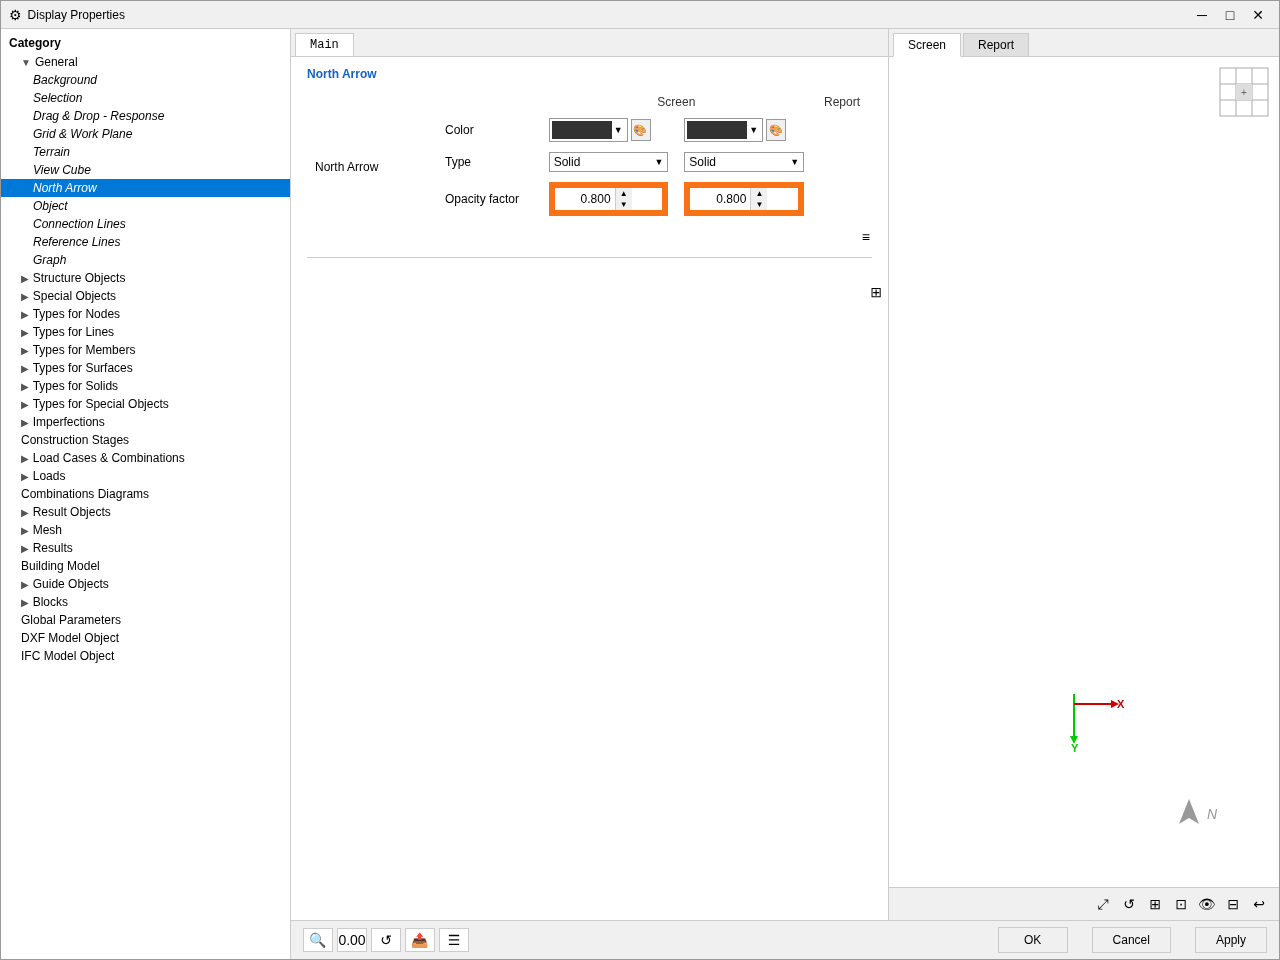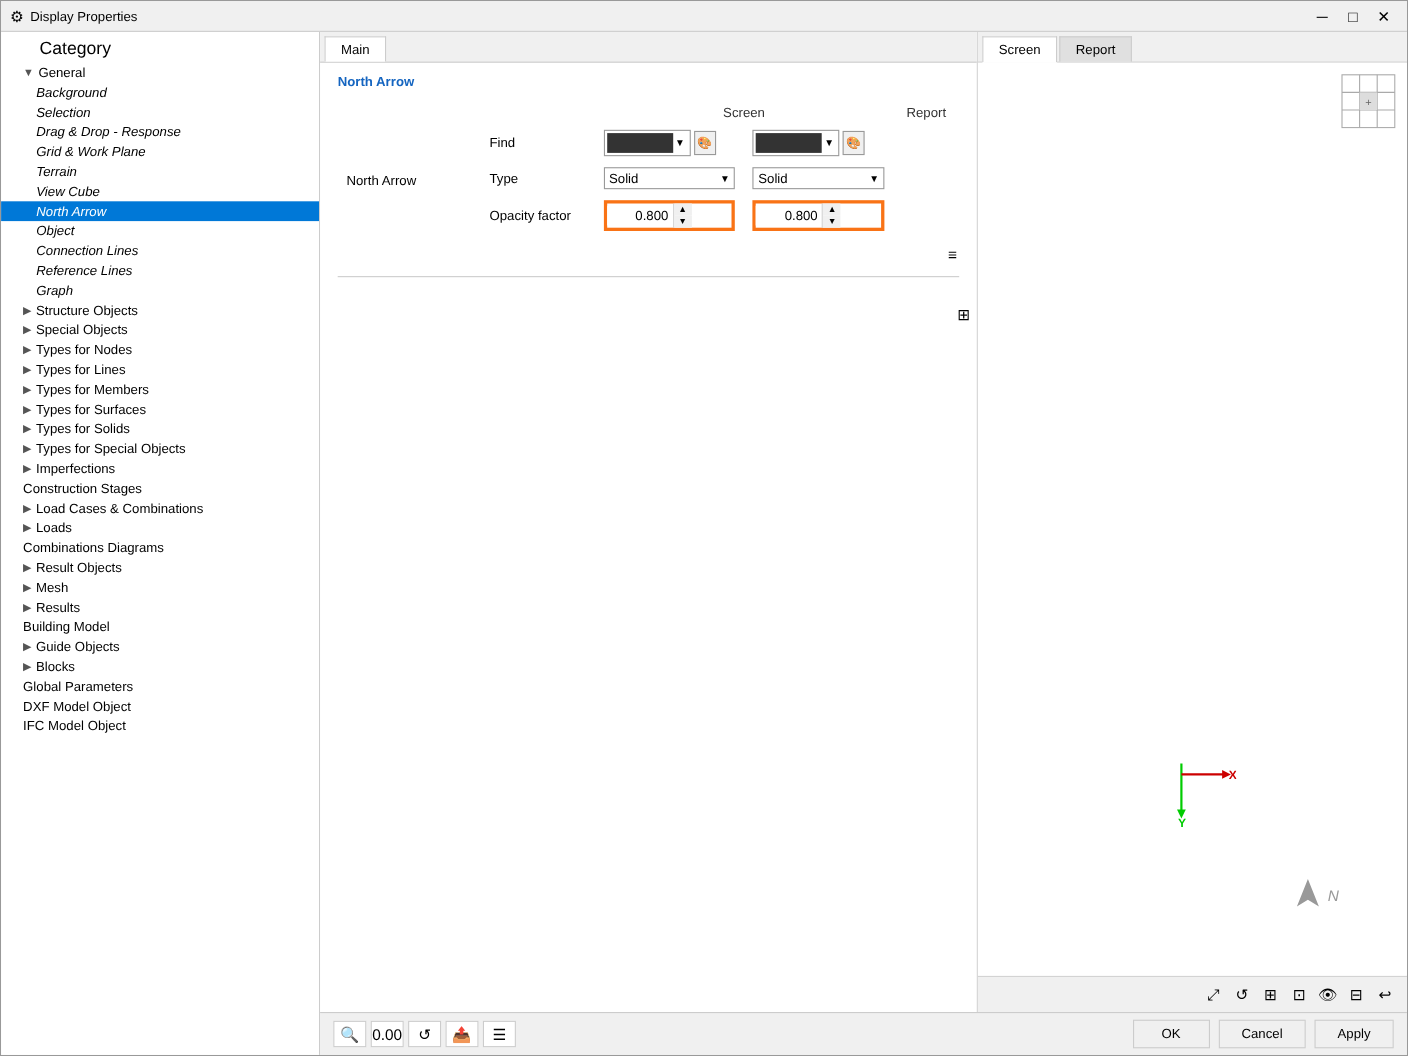--- a/index.html
+++ b/index.html
@@ -10,36 +10,36 @@
     .title-bar { background: #f0f0f0; padding: 4px 8px; display: flex; align-items: center; justify-content: space-between; border-bottom: 1px solid #ccc; height: 28px; }
     .title-bar-left { display: flex; align-items: center; gap: 6px; }
     .title-bar-title { font-size: 12px; font-weight: normal; }
     .title-bar-controls { display: flex; gap: 2px; }
     .title-bar-btn { width: 26px; height: 20px; border: none; background: transparent; cursor: pointer; font-size: 14px; display: flex; align-items: center; justify-content: center; }
 
     .main-content { display: flex; flex: 1; overflow: hidden; }
 
     
     .sidebar { width: 290px; background: #fff; border-right: 1px solid #ccc; overflow-y: auto; padding: 4px 0; }
-    .category-header { font-weight: normal; padding: 3px 8px; font-size: 16px; margin-left: 27px; }
+    .category-header { font-weight: bold; padding: 3px 8px; font-size: 12px; }
     .tree-item { padding: 2px 8px; cursor: pointer; display: flex; align-items: center; gap: 4px; font-size: 12px; }
     .tree-item.selected { background: #0078d7; color: #fff; }
     .tree-item .arrow { font-size: 10px; color: #555; }
     .indent-1 { padding-left: 20px; }
     .indent-2 { padding-left: 32px; font-style: italic; }
 
     
     .right-panel { flex: 1; display: flex; flex-direction: column; }
 
     
     .content-area { display: flex; flex: 1; overflow: hidden; }
 
     
     .main-panel { flex: 1; background: #fff; padding: 0; display: flex; flex-direction: column; border-right: 1px solid #ccc; }
-    .main-tab-row { border-bottom: 1px solid #ccc; background: #f0f0f0; padding: 4px 4px 0; }
+    .main-tab-row { border-bottom: 1px solid #ccc; background: #f0f0f0; padding: 4px 4px 0; font-family: Liberation Mono, monospace; }
     .main-tab { display: inline-block; padding: 4px 14px; border: 1px solid #ccc; border-bottom: none; background: #fff; font-size: 12px; cursor: pointer; }
 
     .main-inner { padding: 10px 16px; }
     .section-title { color: #1565c0; font-size: 12px; font-weight: bold; margin-bottom: 10px; }
 
     .properties-table { width: 100%; border-collapse: collapse; margin-top: 4px; }
     .properties-table th { text-align: center; padding: 4px 8px; font-weight: normal; font-size: 12px; color: #333; }
     .properties-table td { padding: 5px 8px; font-size: 12px; vertical-align: middle; }
 
     .prop-label { width: 130px; }
@@ -47,21 +47,21 @@
     .color-control { display: flex; align-items: center; gap: 3px; }
     .color-swatch-container { display: flex; align-items: center; border: 1px solid #999; background: #fff; padding: 2px; }
     .color-swatch { width: 60px; height: 18px; background: #333; }
     .color-arrow { font-size: 9px; padding: 0 2px; }
     .palette-btn { width: 20px; height: 22px; border: 1px solid #999; background: #f0f0f0; cursor: pointer; display: flex; align-items: center; justify-content: center; font-size: 11px; }
 
     .type-select { display: flex; align-items: center; border: 1px solid #999; background: #fff; padding: 2px 4px; min-width: 80px; justify-content: space-between; cursor: pointer; }
     .type-select-text { font-size: 12px; }
     .type-select-arrow { font-size: 9px; }
 
-    .spinner-control { display: flex; align-items: center; border: 3px solid #f97316; background: #fff; }
+    .spinner-control { display: flex; align-items: center; border: 6px solid #f97316; background: #fff; }
     .spinner-value { width: 60px; text-align: right; padding: 2px 4px; font-size: 12px; border: none; outline: none; }
     .spinner-btns { display: flex; flex-direction: column; border-left: 1px solid #ccc; }
     .spinner-btn { width: 16px; height: 11px; background: #f0f0f0; border: none; cursor: pointer; font-size: 8px; display: flex; align-items: center; justify-content: center; line-height: 1; }
 
     .divider-line { border: none; border-top: 1px solid #ccc; margin: 10px 0; }
 
     
     .preview-panel { width: 390px; background: #fff; display: flex; flex-direction: column; }
     .preview-tabs { display: flex; padding: 4px 4px 0; border-bottom: 1px solid #ccc; background: #f0f0f0; }
     .preview-tab { padding: 4px 14px; border: 1px solid #ccc; border-bottom: none; background: #e0e0e0; cursor: pointer; font-size: 12px; margin-right: 2px; }
@@ -73,21 +73,21 @@
     .grid-icon { position: absolute; top: 10px; right: 10px; }
     .grid-svg { width: 50px; height: 50px; }
 
     
     .preview-toolbar { display: flex; align-items: center; justify-content: flex-end; padding: 4px 8px; border-top: 1px solid #ccc; background: #f0f0f0; gap: 2px; }
     .tool-icon-btn { width: 24px; height: 24px; border: 1px solid transparent; background: transparent; cursor: pointer; display: flex; align-items: center; justify-content: center; font-size: 14px; }
 
     
     .bottom-bar { display: flex; align-items: center; justify-content: space-between; padding: 6px 12px; border-top: 1px solid #ccc; background: #f0f0f0; }
     .bottom-left { display: flex; gap: 4px; align-items: center; }
-    .bottom-right { display: flex; gap: 8px; align-items: flex-end; }
+    .bottom-right { display: flex; gap: 24px; align-items: flex-end; }
     .bottom-icon-btn { width: 30px; height: 24px; border: 1px solid #ccc; background: #fff; cursor: pointer; display: flex; align-items: center; justify-content: center; font-size: 14px; }
 
     .action-btn { padding: 5px 20px; border: 1px solid #ccc; background: #f0f0f0; cursor: pointer; font-size: 12px; min-width: 70px; }
     .action-btn.primary { background: #f0f0f0; }
     .list-icon-btn { border: none; background: transparent; cursor: pointer; font-size: 14px; padding: 2px; }
 
     
     .panel-copy-area { display: flex; justify-content: flex-end; padding: 4px; }
   </style>
 </head>
@@ -273,21 +273,21 @@
                   <th></th>
                   <th></th>
                   <th colspan="2">Screen</th>
                   <th colspan="2">Report</th>
                 </tr>
               </thead>
               <tbody>
 
                 <tr>
                   <td class="prop-label" rowspan="3">North Arrow</td>
-                  <td>Find</td>
+                  <td>Color</td>
                   <td>
                     <div class="color-control">
                       <div class="color-swatch-container">
                         <div class="color-swatch" style="background:#333;"></div>
                         <span class="color-arrow">▼</span>
                       </div>
                       <button class="palette-btn">🎨</button>
                     </div>
                   </td>
                   <td>

